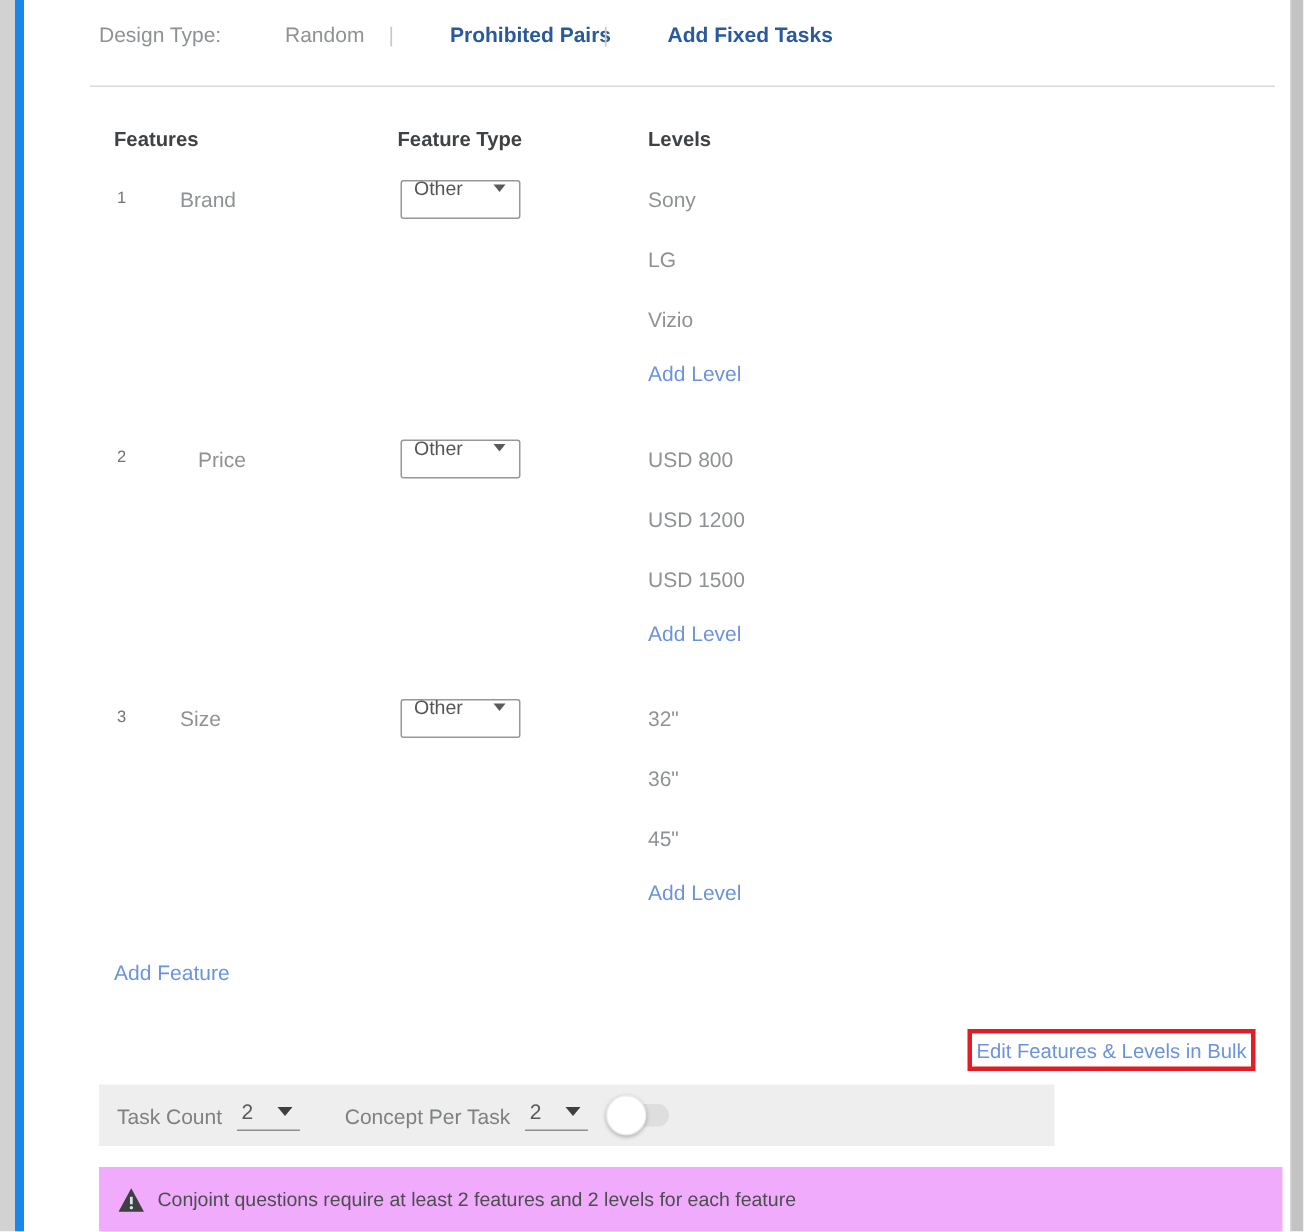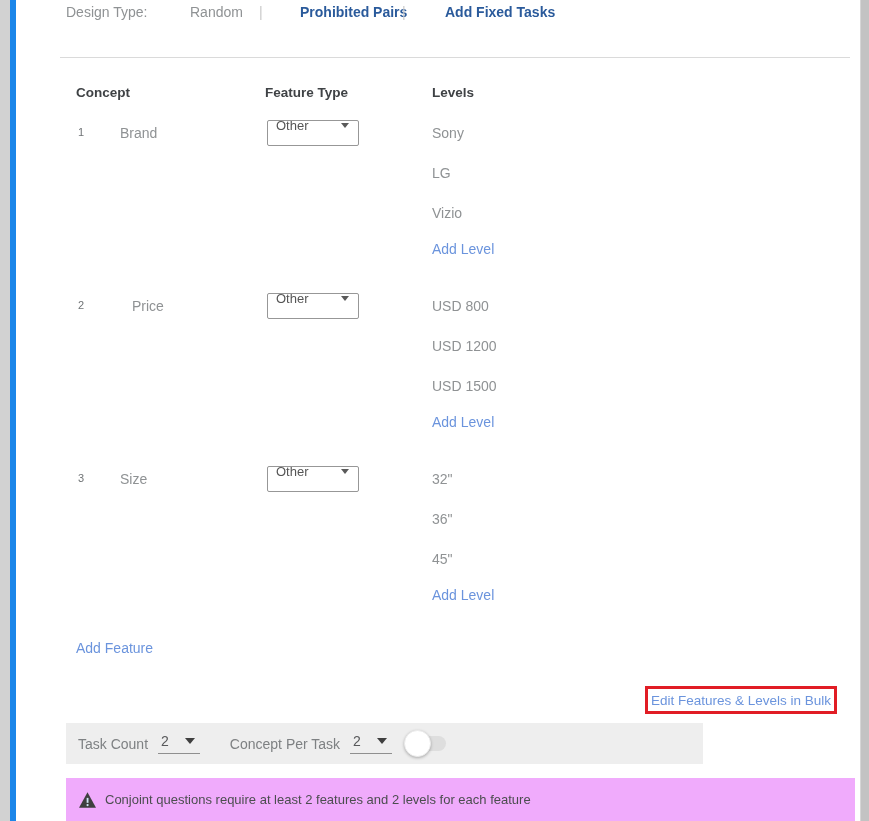--- a/index.html
+++ b/index.html
@@ -10,35 +10,35 @@
     font-family: "Liberation Sans", sans-serif;
     overflow: hidden;
     color: #8f9294;
   }
   
   .edge-gray-left  { position:absolute; left:0; top:0; width:10px; height:821px; background:#d2d2d2; }
   .edge-blue-bar   { position:absolute; left:10px; top:0; width:6px; height:821px; background:#1b86e9; }
   .scrollbar-right { position:absolute; left:860px; top:0; width:9px; height:821px; background:#c3c3c3; border-left:1px solid #d6d6d6; }
 
   
-  .dt-item { position:absolute; top:4px; font-size:14px; white-space:nowrap; }
+  .dt-item { position:absolute; top:15px; font-size:14px; white-space:nowrap; }
   .gray-text { color:#8f9294; }
   .sep { color:#c9c9c9; }
   .tab-link { color:#2a5a9b; font-weight:600; cursor:pointer; }
 
   .divider { position:absolute; top:57px; left:60px; width:790px; height:1px; background:#dadada; }
 
   
   .th { position:absolute; top:85px; font-size:13.5px; font-weight:bold; color:#3f4245; }
 
   
   .row-num   { position:absolute; font-size:11px; color:#6f7375; }
   .row-name  { position:absolute; font-size:14px; color:#8f9294; }
   .ft-select {
-    position:absolute; width:92px; height:26px;
+    position:absolute; width:80px; height:26px;
     border:1px solid #979797; border-radius:2px; background:#fff;
     display:flex; align-items:center; justify-content:space-between;
     padding:0 9px 16px 8px; cursor:pointer;
   }
   .ft-select .sel-text { font-size:13px; color:#555; }
   .sel-arrow { width:0; height:0; border-left:4px solid transparent; border-right:4px solid transparent; border-top:5px solid #5a5a5a; }
   .level     { position:absolute; left:432px; font-size:14px; color:#8f9294; }
   .link      { color:#6b94dd; cursor:pointer; }
   .add-level { position:absolute; left:432px; font-size:14px; }
   .add-feature { position:absolute; left:76px; top:640px; font-size:14px; }
@@ -88,21 +88,21 @@
 
 <div class="dt-item gray-text" style="left:66px;">Design Type:</div>
 <div class="dt-item gray-text" style="left:190px;">Random</div>
 <div class="dt-item sep" style="left:259px;">|</div>
 <div class="dt-item tab-link" style="left:300px;">Prohibited Pairs</div>
 <div class="dt-item sep" style="left:402px;">|</div>
 <div class="dt-item tab-link" style="left:445px;">Add Fixed Tasks</div>
 
 <div class="divider"></div>
 
-<div class="th" style="left:76px;">Concept</div>
+<div class="th" style="left:76px;">Features</div>
 <div class="th" style="left:265px;">Feature Type</div>
 <div class="th" style="left:432px;">Levels</div>
 
 <div>
   <div class="row-num" style="left:78px; top:126px;">1</div>
   <div class="row-name" style="left:120px; top:125px;">Brand</div>
   <div class="ft-select" style="left:267px; top:120px;">
     <span class="sel-text">Other</span>
     <span class="sel-arrow"></span>
   </div>

